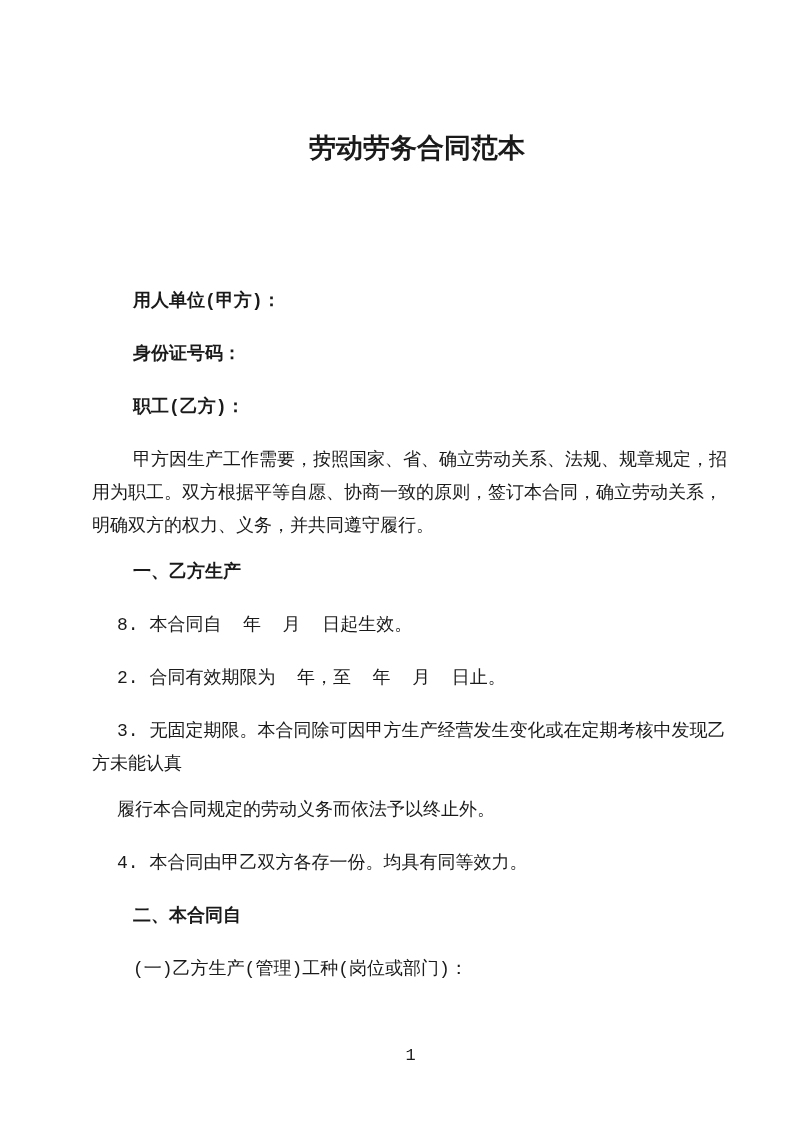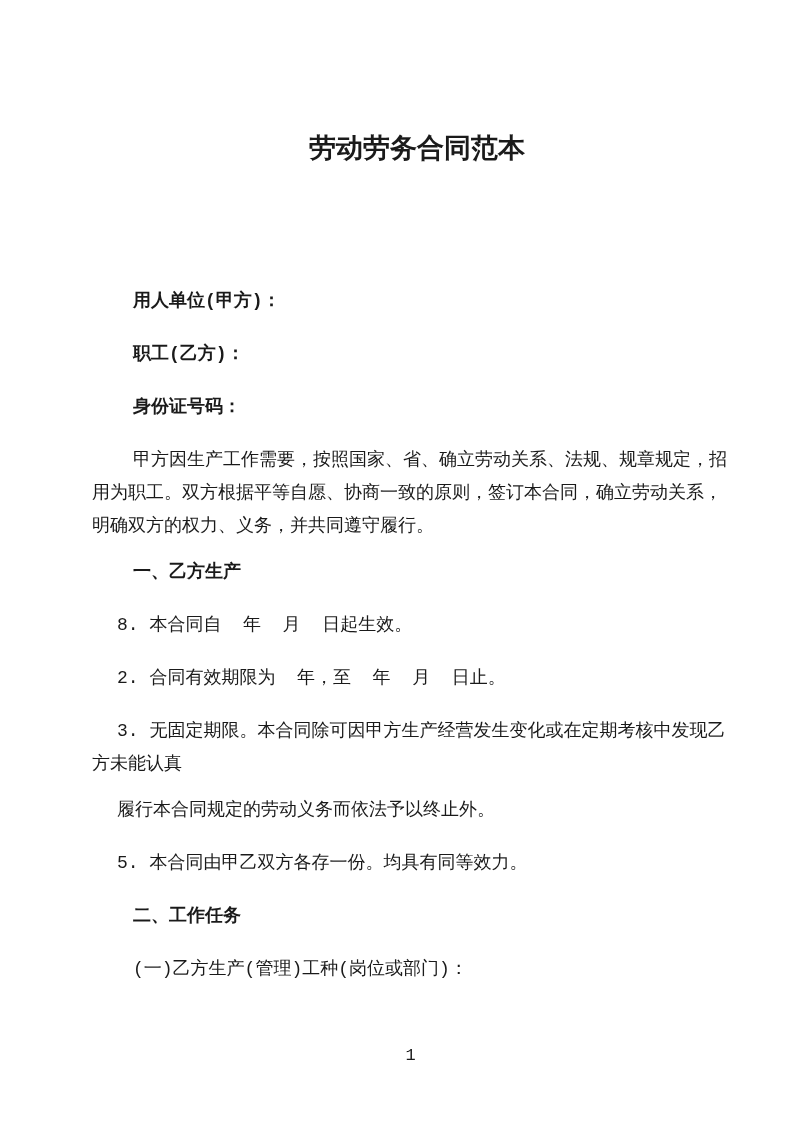--- a/index.html
+++ b/index.html
@@ -57,38 +57,38 @@
 </head>
 <body>
 
 <div class="page">
   <div class="content">
 
     <h1 class="doc-title">劳动劳务合同范本</h1>
 
     <p class="para label">用人单位(甲方)：</p>
 
+    <p class="para label">身份证号码：</p>
+
     <p class="para label">职工(乙方)：</p>
-
-    <p class="para label">身份证号码：</p>
 
     <p class="para body tight">甲方因生产工作需要，按照国家、省、确立劳动关系、法规、规章规定，招用为职工。双方根据平等自愿、协商一致的原则，签订本合同，确立劳动关系，明确双方的权力、义务，并共同遵守履行。</p>
 
     <p class="para heading">一、乙方生产</p>
 
     <p class="para numbered">8. 本合同自  年  月  日起生效。</p>
 
     <p class="para numbered">2. 合同有效期限为  年，至  年  月  日止。</p>
 
     <p class="para numbered tight">3. 无固定期限。本合同除可因甲方生产经营发生变化或在定期考核中发现乙方未能认真</p>
 
     <p class="para numbered">履行本合同规定的劳动义务而依法予以终止外。</p>
 
-    <p class="para numbered">5. 本合同由甲乙双方各存一份。均具有同等效力。</p>
+    <p class="para numbered">4. 本合同由甲乙双方各存一份。均具有同等效力。</p>
 
-    <p class="para heading">二、工作任务</p>
+    <p class="para heading">二、本合同自</p>
 
     <p class="para body">(一)乙方生产(管理)工种(岗位或部门)：</p>
 
   </div>
 
   <div class="page-number">1</div>
 </div>
 
 </body></html>

